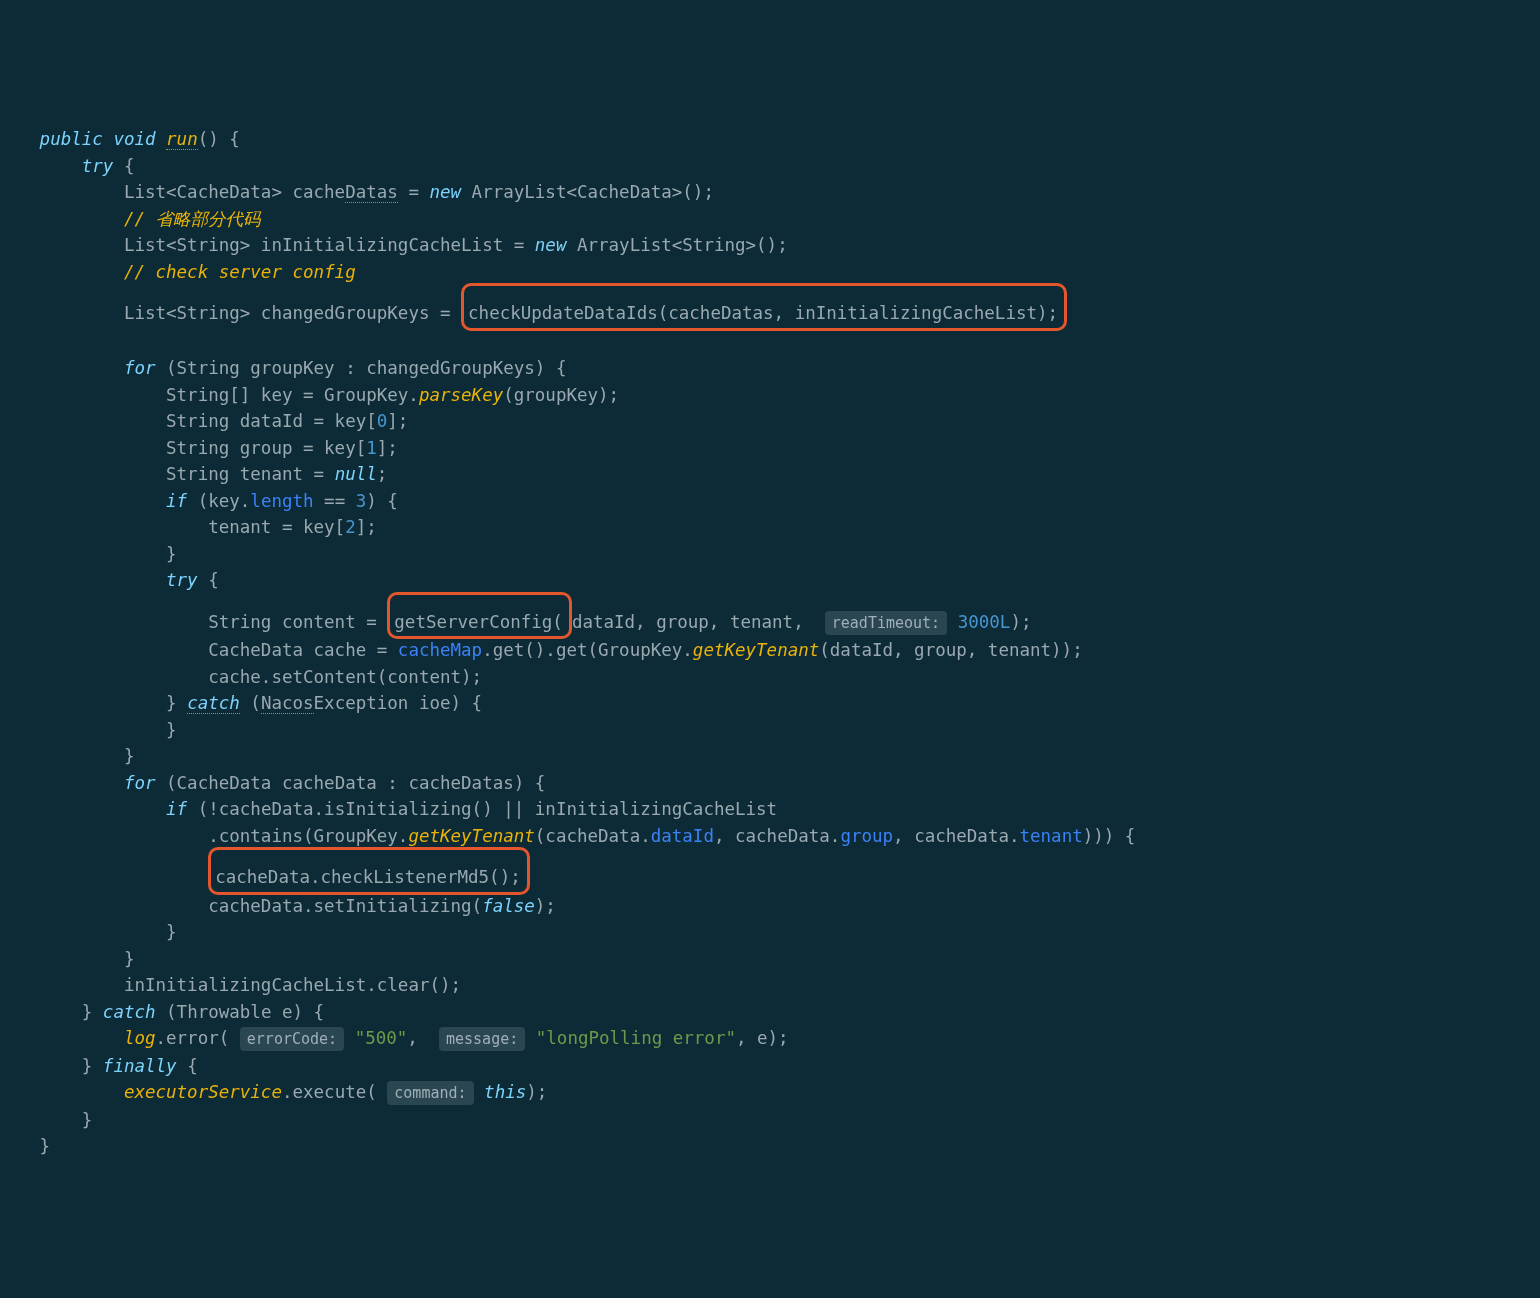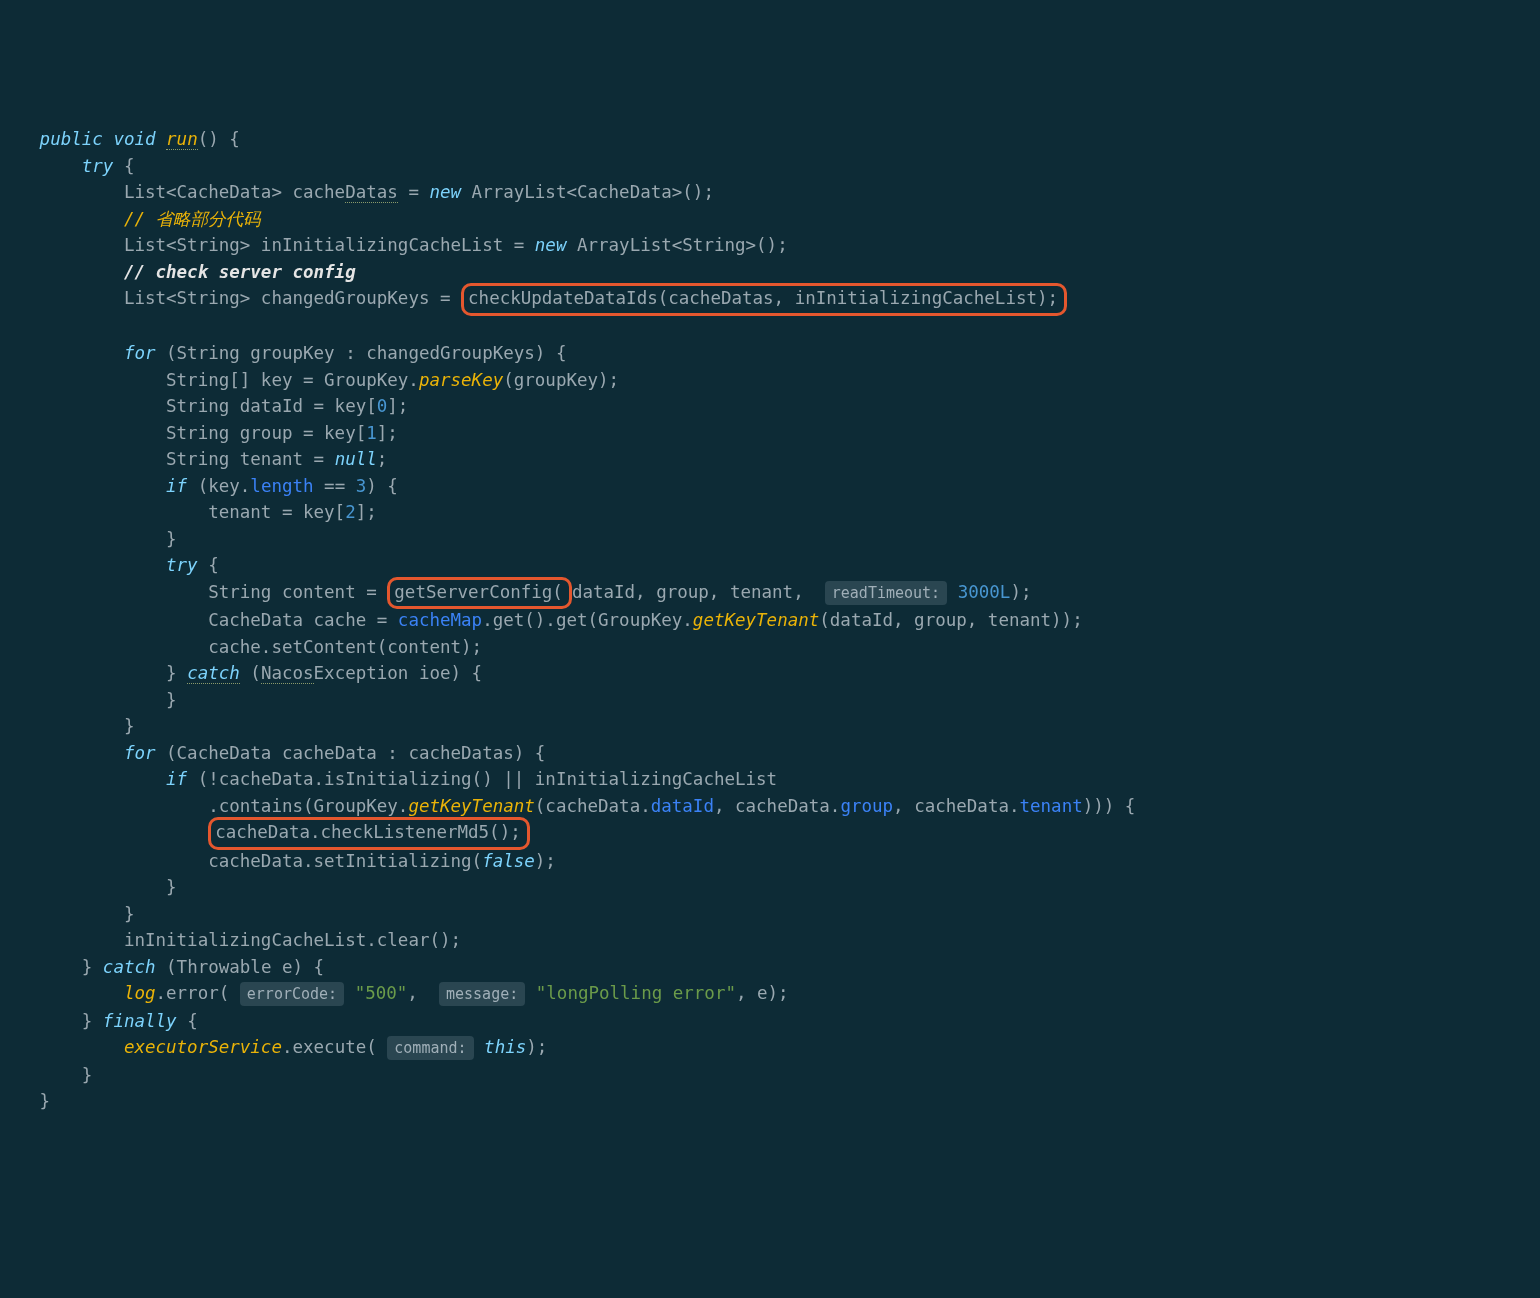--- a/index.html
+++ b/index.html
@@ -10,30 +10,30 @@
   line-height:26.5px;
   padding:20px 0 40px 8px;
   color:#9aa8b0;
   white-space:pre;
   overflow-x:auto;
 }
 .ln { display:block; }
 .kw { color:#7dd3fc;font-style:italic; }
 .str { color:#6b9b4a; }
 .num { color:#4896d1; }
-.comment { color:#e5e5e5; font-style:italic;font-weight:bold; }
+.comment { color:#eab308; font-style:italic; }
 .cn-comment { color:#eab308; font-style:italic; }
 .method { color:#eab308; font-style:italic; }
 .field { color:#3b82f6;margin-top:27px; }
 .underline { border-bottom:1px dotted #8a9a6a; }
 .hint { background:#2a4651; color:#a0afb8; font-size:15px; padding:3px 7px; border-radius:4px; font-style:normal; }
 .hl-box {
   border:3px solid #e4572e;
   border-radius:10px;
-  padding:1px 6px 2px 4px;
+  padding:16px 6px 2px 4px;
   display:inline-block;
   line-height:1.35;
   margin:-2px 0;
 }
 </style>
 </head>
 <body>
 
 
 

